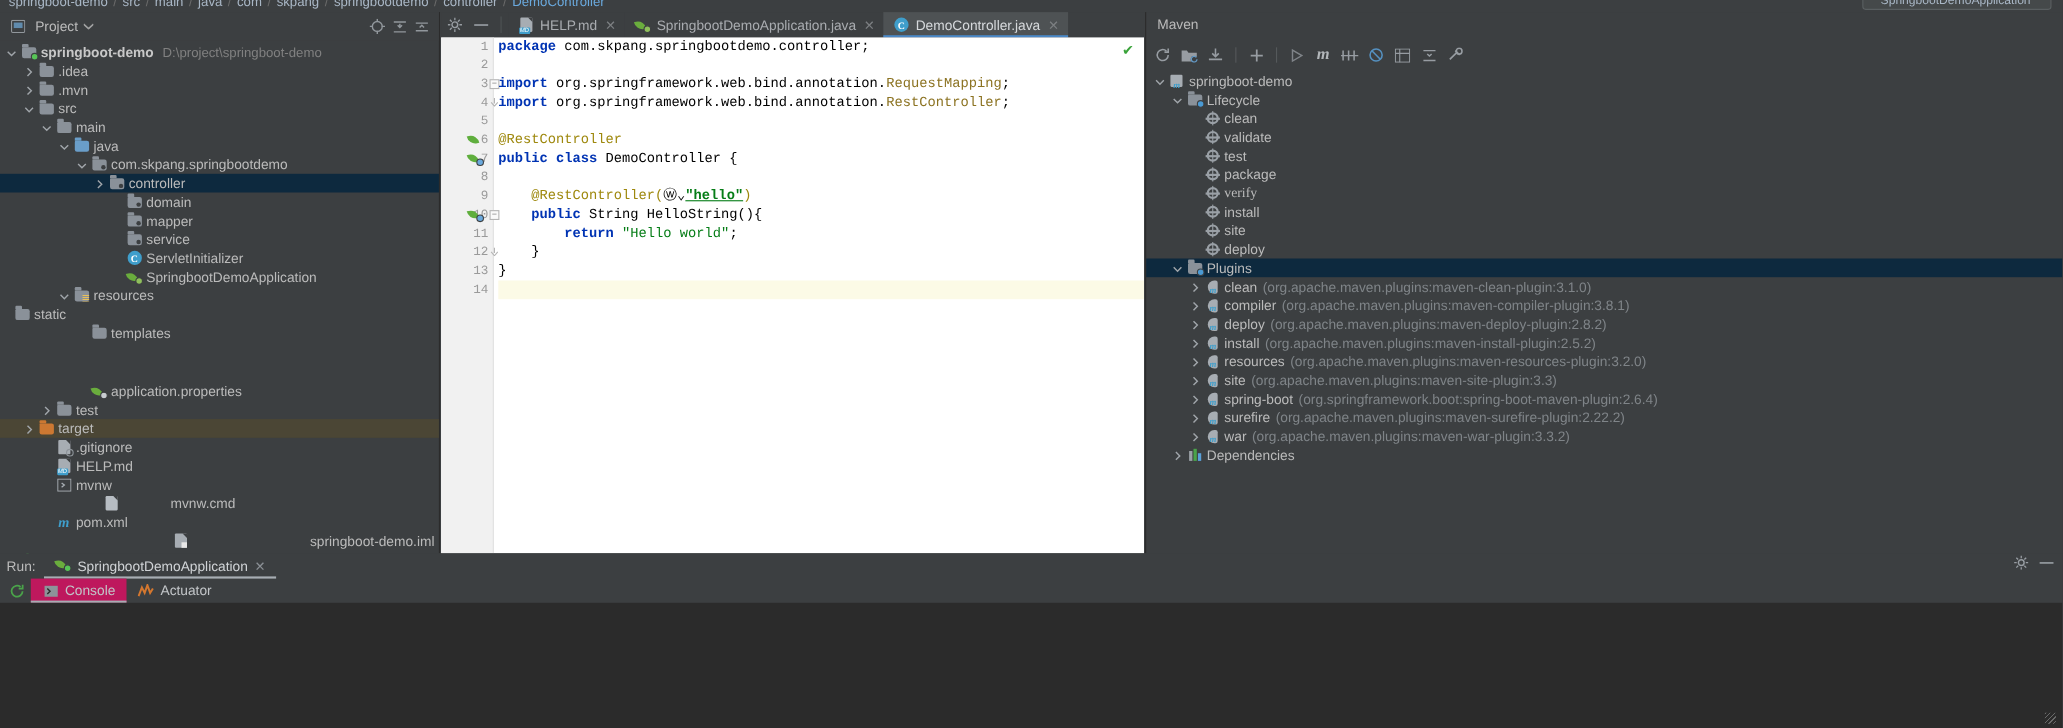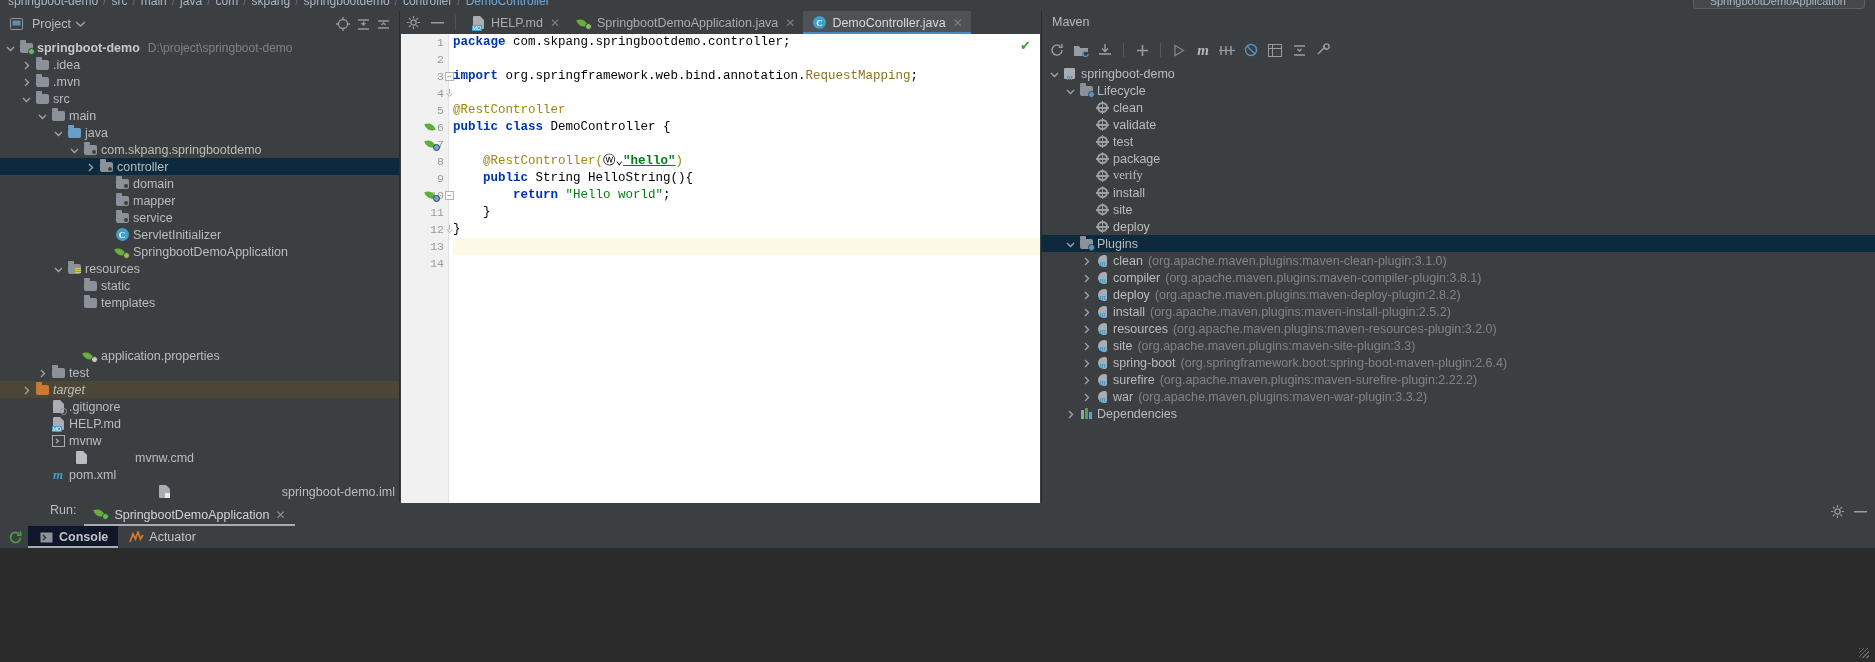--- a/index.html
+++ b/index.html
@@ -181,32 +181,32 @@
     background:#a7adb3; border-radius:1px; }
   .mvn-proj-ico .mm { position:absolute; left:3px; bottom:-2px; color:#3f9ecb;
     font-size:8px; font-style:italic; font-weight:bold; font-family:"Liberation Serif", serif;}
   .dim { color:#7f8488; }
   .deps-ico { display:flex; gap:1px; align-items:flex-end; height:11px; }
   .deps-ico i { width:3px; display:block; }
   .maven-title { position:absolute; left:10px; top:4px; color:#bbbbbb; font-size:12.5px; }
 
   
   .bottom { position:absolute; left:0; top:503px; width:1875px; height:159px; background:#3c3f41; }
-  .runbar { height:23px; display:flex; align-items:flex-start; padding-left:6px; position:relative;margin-left:44px; }
+  .runbar { height:23px; display:flex; align-items:center; padding-left:6px; position:relative; }
   .runbar .lbl { color:#bbbbbb; font-size:12.5px; margin-right:8px; }
   .runtab {
     display:flex; align-items:center; gap:6px; height:23px; padding:0 10px;
     color:#d0d3d6; font-size:12.5px; position:relative;
   }
   .runtab::after { content:''; position:absolute; left:0; right:0; bottom:0; height:2px; background:#a7adb3; }
   .runbar .right-icons { position:absolute; right:8px; top:2px; display:flex; gap:10px; opacity:.85; }
   .consoletabs { height:22px; display:flex; align-items:center; padding-left:4px; gap:2px; }
   .ctab { display:flex; align-items:center; gap:5px; padding:0 10px; height:22px;
           font-size:12.5px; color:#c2c5c8; position:relative; }
-  .ctab.active { background:#0f172a;font-weight:bold; }
+  .ctab.active { background:#be185d; }
   .ctab.active::after { content:''; position:absolute; left:0; right:0; bottom:0; height:2px; background:#a7adb3; }
   .rerun-ico { width:22px; display:flex; align-items:center; justify-content:center; }
   .console-area { position:absolute; left:0; top:45px; right:0; bottom:0; background:#2b2b2b; }
   .grip { position:absolute; right:6px; bottom:4px; width:10px; height:10px;
           background: repeating-linear-gradient(135deg,#6a6a6a 0 1px, transparent 1px 3px); }
   svg { display:block; }
 </style>
 </head>
 <body>
 
@@ -401,21 +401,21 @@
                 <path d="M1 3 L4.5 6.5 L8 3" stroke="#a0a5aa" fill="none" stroke-width="1.3"></path>
               </svg>
             </span>
             <span class="nicon">
               <span class="fld">
                 <i class="lines"></i>
               </span>
             </span>
             <span class="nlabel">resources</span>
           </div>
-          <div class="node" style="padding-left: 70px;">
+          <div class="node" style="">
             <span class="arrow none"></span>
             <span class="nicon">
               <span class="fld"></span>
             </span>
             <span class="nlabel">static</span>
           </div>
           <div class="node" style="padding-left: 70px;">
             <span class="arrow none"></span>
             <span class="nicon">
               <span class="fld"></span>
@@ -436,21 +436,21 @@
             <span class="arrow">
               <svg width="9" height="9" style="margin-top:2px">
                 <path d="M3 1 L6.5 4.5 L3 8" stroke="#a0a5aa" fill="none" stroke-width="1.3"></path>
               </svg>
             </span>
             <span class="nicon">
               <span class="fld"></span>
             </span>
             <span class="nlabel">test</span>
           </div>
-          <div class="node target-hl" style="padding-left: 22px; font-style: italic;">
+          <div class="node target-hl" style="padding-left: 22px;">
             <span class="arrow">
               <svg width="9" height="9" style="margin-top:2px">
                 <path d="M3 1 L6.5 4.5 L3 8" stroke="#a0a5aa" fill="none" stroke-width="1.3"></path>
               </svg>
             </span>
             <span class="nicon">
               <span class="fld orange"></span>
             </span>
             <span class="nlabel">target</span>
           </div>
@@ -475,21 +475,21 @@
           <div class="node" style="padding-left: 38px;">
             <span class="arrow none"></span>
             <span class="nicon">
               <svg width="13" height="12">
                 <rect x="0.5" y="0.5" width="12" height="11" fill="none" stroke="#a7adb3"></rect>
                 <path d="M4 4l2.5 2L4 8" stroke="#a7adb3" fill="none" stroke-width="1.2"></path>
               </svg>
             </span>
             <span class="nlabel">mvnw</span>
           </div>
-          <div class="node" style="padding-left: 18px; gap: 43px;">
+          <div class="node" style="padding-left: 38px; gap: 43px;">
             <span class="arrow none"></span>
             <span class="nicon">
               <span class="file-doc" style="background:#b7bdc3;"></span>
             </span>
             <span class="nlabel">mvnw.cmd</span>
           </div>
           <div class="node" style="padding-left: 38px;">
             <span class="arrow none"></span>
             <span class="nicon">
               <span class="m-letter">m</span>
@@ -640,20 +640,21 @@
               <span>13</span>
             </div>
             <div class="gl">
               <span>14</span>
             </div>
           </div>
         <div class="code" id="code">
             <div class="cl"><span class="kw">package</span><span class="plain"> com.skpang.springbootdemo.controller;</span></div>
             <div class="cl">&nbsp;</div>
             <div class="cl"><span class="kw">import</span><span class="plain"> org.springframework.web.bind.annotation.</span><span class="cls-ref">RequestMapping</span><span class="plain">;</span></div>
+            <div class="cl"><span class="kw">import</span><span class="plain"> org.springframework.web.bind.annotation.</span><span class="cls-ref">RestController</span><span class="plain">;</span></div>
             <div class="cl">&nbsp;</div>
             <div class="cl"><span class="ann">@RestController</span></div>
             <div class="cl"><span class="kw">public class</span><span class="plain"> DemoController {</span></div>
             <div class="cl">&nbsp;</div>
             <div class="cl"><span class="ann">    @RestController(</span><span class="plain">ⓦ⌄</span><span class="url">"hello"</span><span class="ann">)</span></div>
             <div class="cl"><span class="plain">    </span><span class="kw">public</span><span class="plain"> String HelloString(){</span></div>
             <div class="cl"><span class="plain">        </span><span class="kw">return</span><span class="plain"> </span><span class="str">"Hello world"</span><span class="plain">;</span></div>
             <div class="cl"><span class="plain">    }</span></div>
             <div class="cl"><span class="plain">}</span></div>
             <div class="cl cur">&nbsp;</div>

